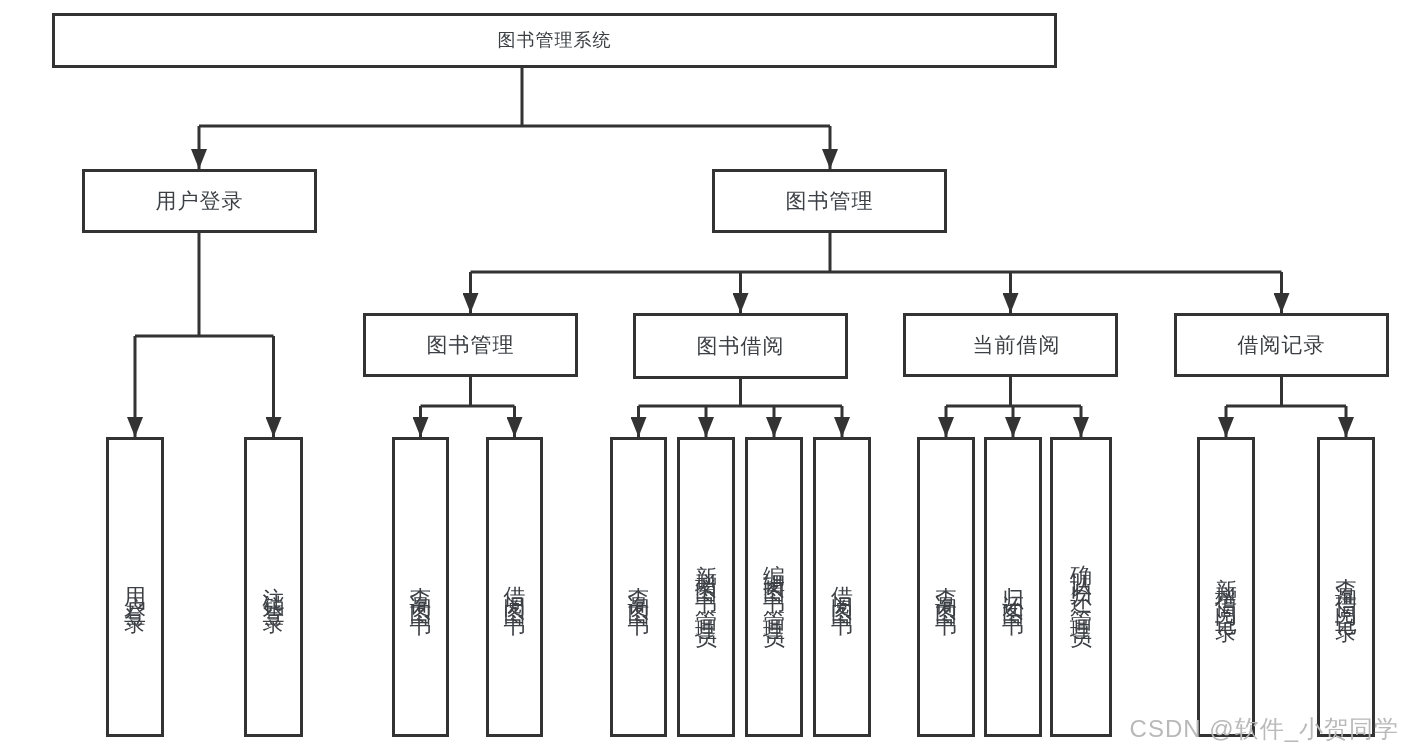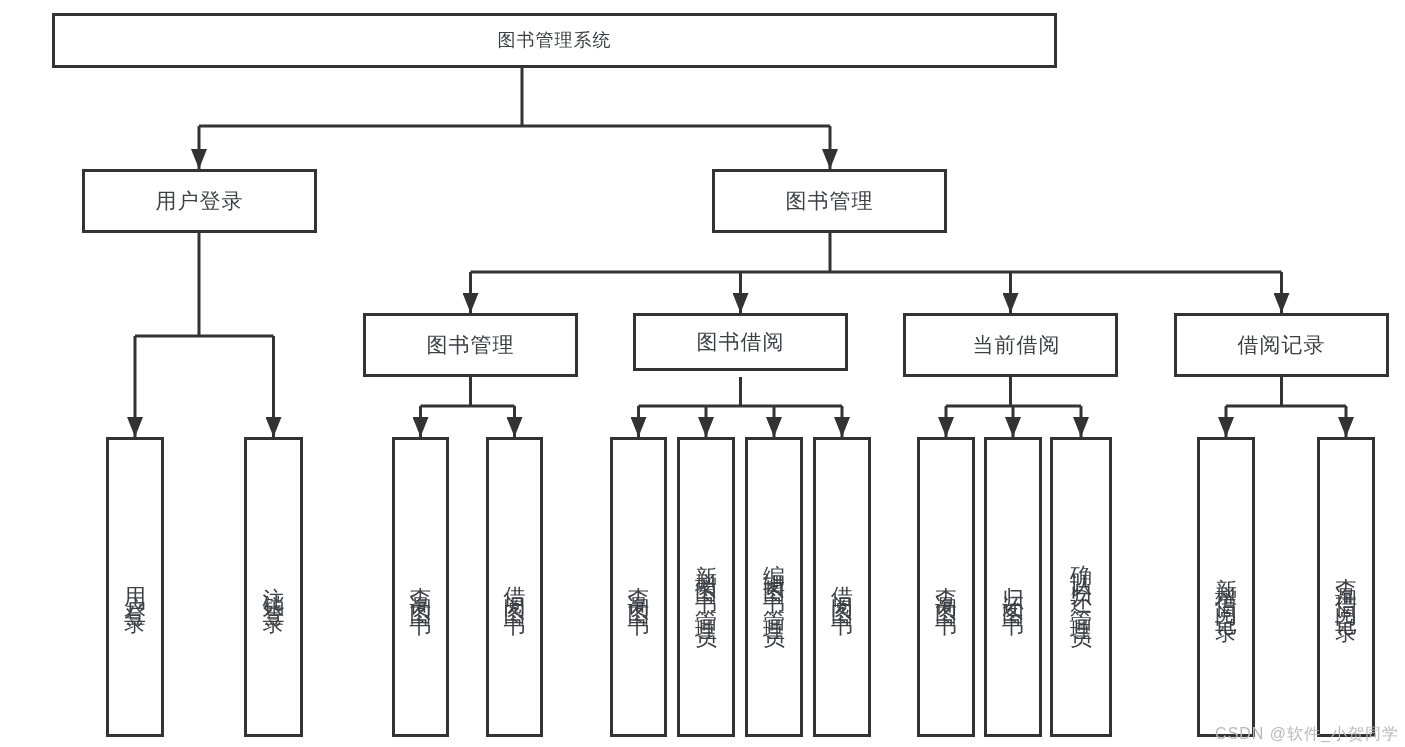--- a/index.html
+++ b/index.html
@@ -24,21 +24,21 @@
     color:var(--text);font-size:21px;text-align:center;
     letter-spacing:1px;line-height:1.2;
   }
   .node.root{font-size:18px;margin-left:32px;}
   .node.vert{
     writing-mode:vertical-rl;text-orientation:mixed;
     letter-spacing:9px;font-size:22px;line-height:1;
   }
   .watermark{
     position:absolute;right:6px;bottom:2px;z-index:5;
-    color:var(--wm);font-size:16px;letter-spacing:1px;white-space:nowrap;
+    color:var(--wm);font-size:24px;letter-spacing:1px;white-space:nowrap;
   }
 </style>
 </head>
 <body>
 
 <div class="canvas">
 
   <svg class="connectors" width="1405" height="747" viewBox="0 0 1405 747">
     <defs>
       <marker id="arrow" markerUnits="userSpaceOnUse" markerWidth="20" markerHeight="16" viewBox="0 0 20 16" refX="20" refY="8" orient="auto">
@@ -77,21 +77,21 @@
       <line class="ln" x1="1346" y1="406" x2="1346" y2="437" marker-end="url(#arrow)"></line>
     </g>
   </svg>
 
   <div class="node root" style="left:20px;top:13px;width:1005px;height:55px;">图书管理系统</div>
 
   <div class="node" style="left:82px;top:169px;width:235px;height:64px;">用户登录</div>
   <div class="node" style="left:712px;top:169px;width:235px;height:64px;">图书管理</div>
 
   <div class="node" style="left:363px;top:313px;width:215px;height:64px;">图书管理</div>
-  <div class="node" style="left:633px;top:313px;width:215px;height:58px;">图书借阅</div>
+  <div class="node" style="left:633px;top:313px;width:215px;height:66px;">图书借阅</div>
   <div class="node" style="left:903px;top:313px;width:215px;height:64px;padding-left:12px;">当前借阅</div>
   <div class="node" style="left:1174px;top:313px;width:215px;height:64px;">借阅记录</div>
 
   <div class="node vert" style="left:106px;top:437px;width:58px;height:300px;">用户登录</div>
   <div class="node vert" style="left:244px;top:437px;width:59px;height:300px;">注销登录</div>
 
   <div class="node vert" style="left:392px;top:437px;width:57px;height:300px;">查询图书</div>
   <div class="node vert" style="left:486px;top:437px;width:57px;height:300px;">借阅图书</div>
 
   <div class="node vert" style="left:610px;top:437px;width:57px;height:300px;">查询图书</div>

